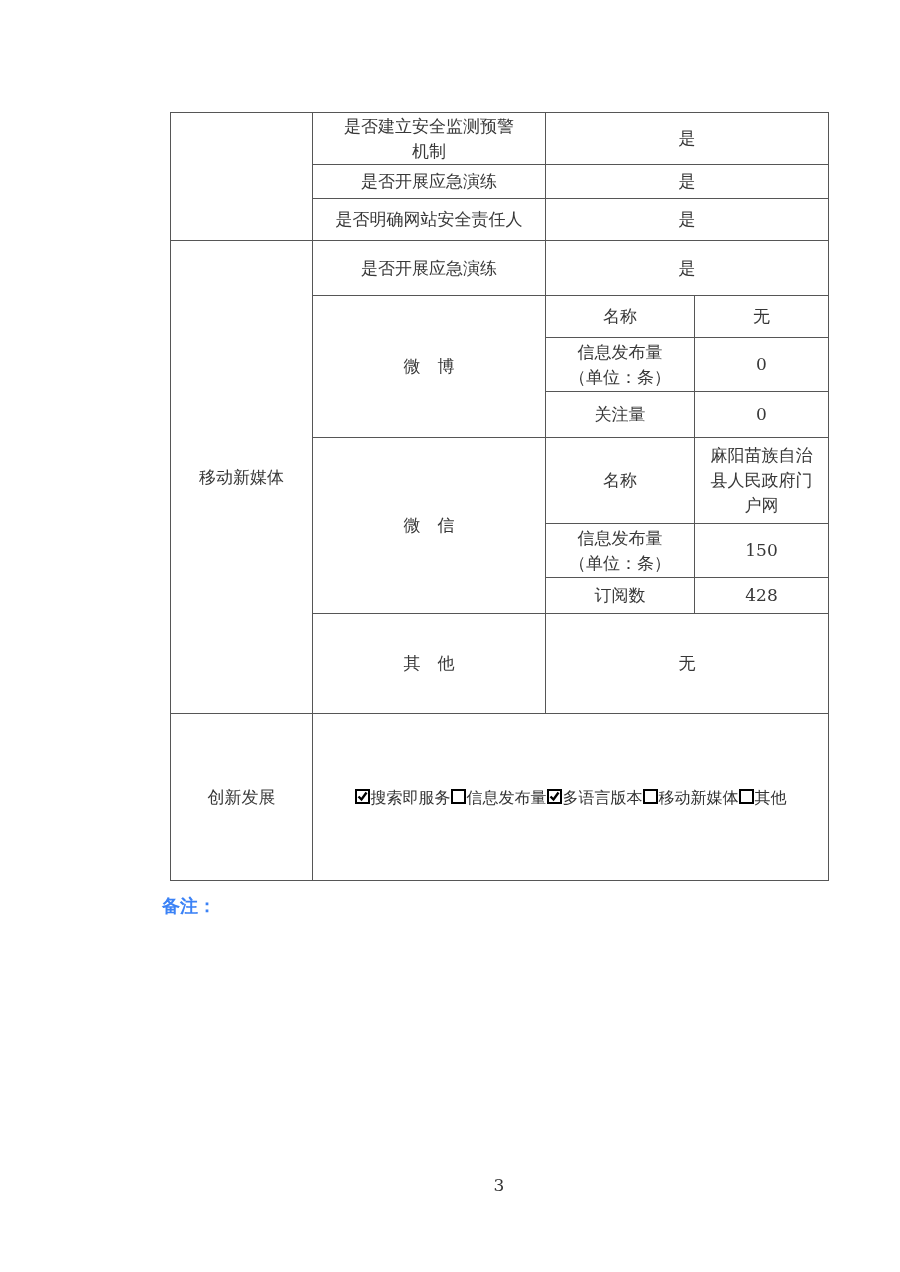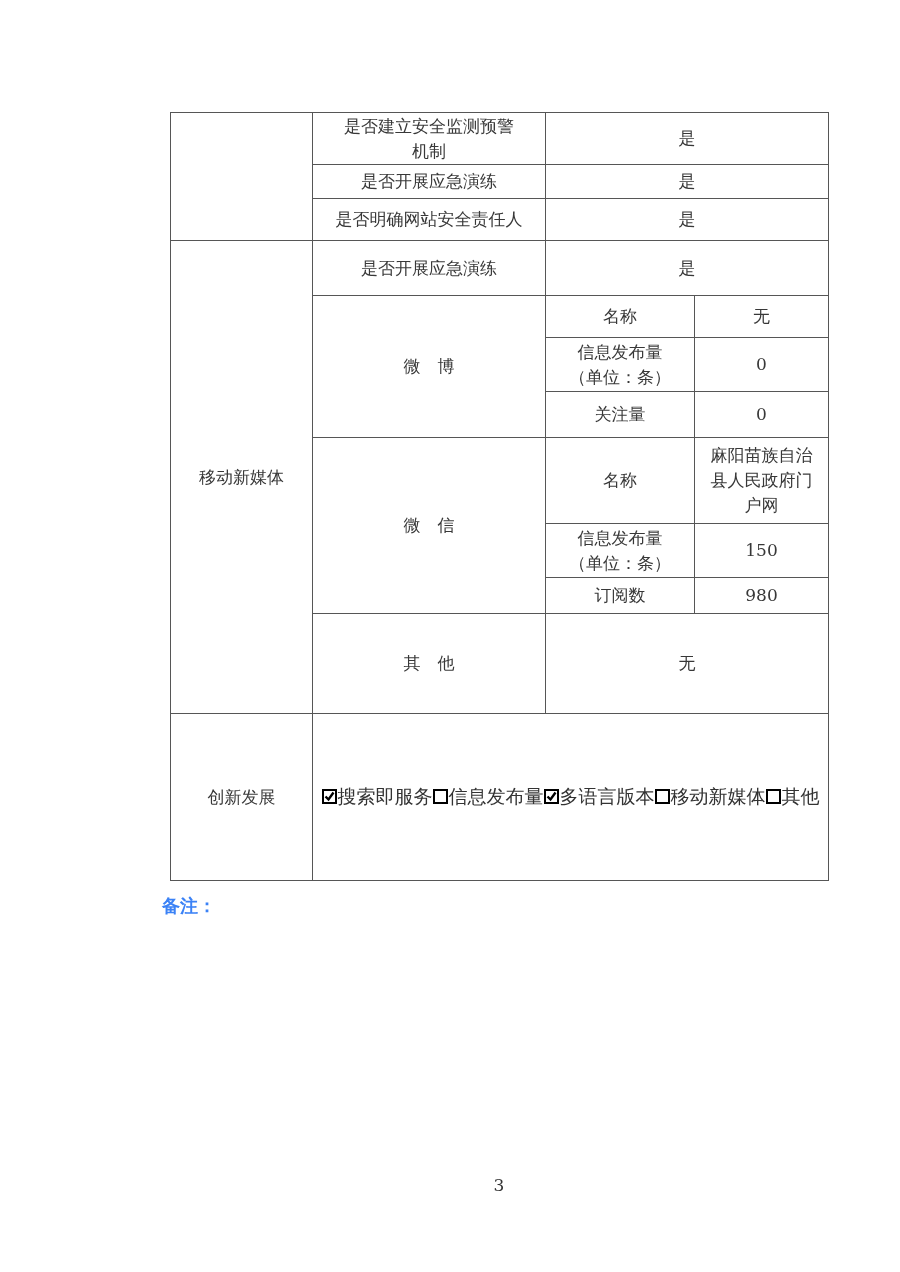--- a/index.html
+++ b/index.html
@@ -64,21 +64,21 @@
   }
   .cb svg {
     position: absolute;
     left: 0;
     top: 0;
     width: 11px;
     height: 11px;
     display: block;
   }
   .cb-label {
-    font-size: 19px;
+    font-size: 16px;
     color: #333333;
   }
   .notes {
     position: absolute;
     left: 122px;
     top: 894px;
     font-size: 18px;
     font-weight: bold;
     color: #3b82f6;
   }
@@ -148,21 +148,21 @@
 县人民政府门
 户网</td>
       </tr>
       <tr class="r9">
         <td>信息发布量
 （单位：条）</td>
         <td>150</td>
       </tr>
       <tr class="r10">
         <td>订阅数</td>
-        <td>980</td>
+        <td>428</td>
       </tr>
 
       <tr class="r11">
         <td>其　他</td>
         <td colspan="2">无</td>
       </tr>
 
       <tr class="r12">
         <td>创新发展</td>
         <td colspan="3" class="cbcell" id="cb-line"><span class="cb checked"><svg viewBox="0 0 11 11">

